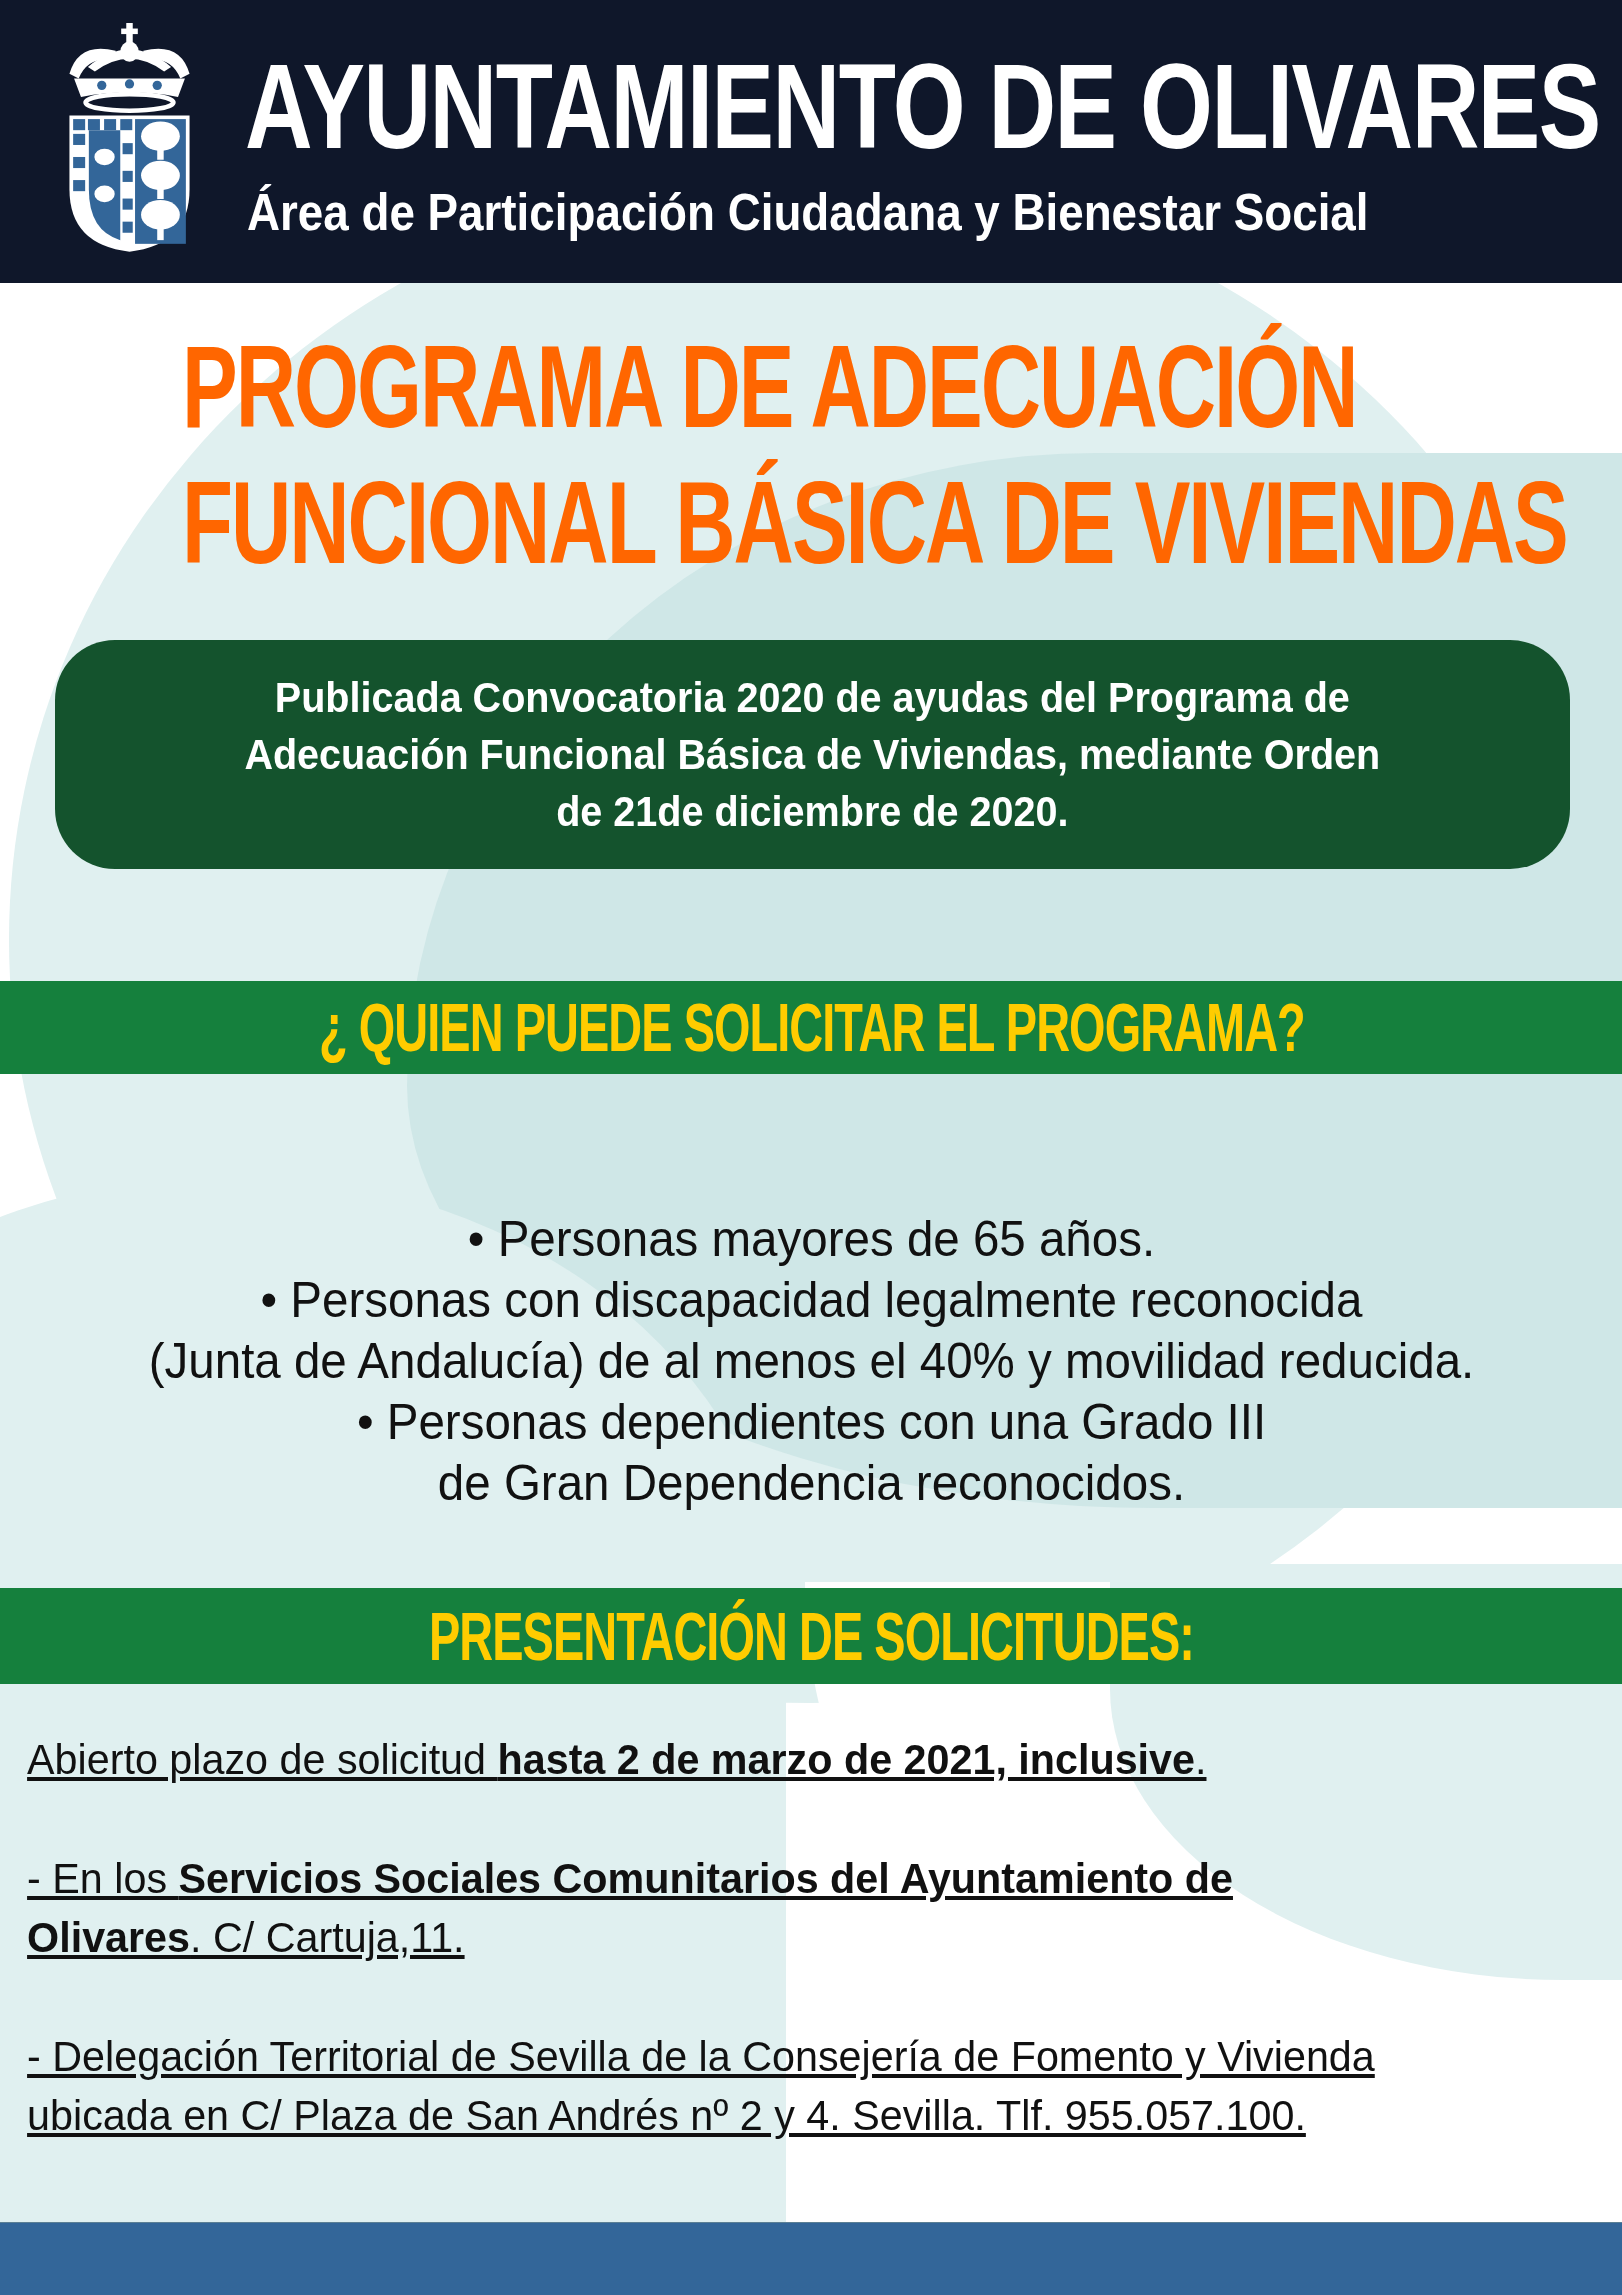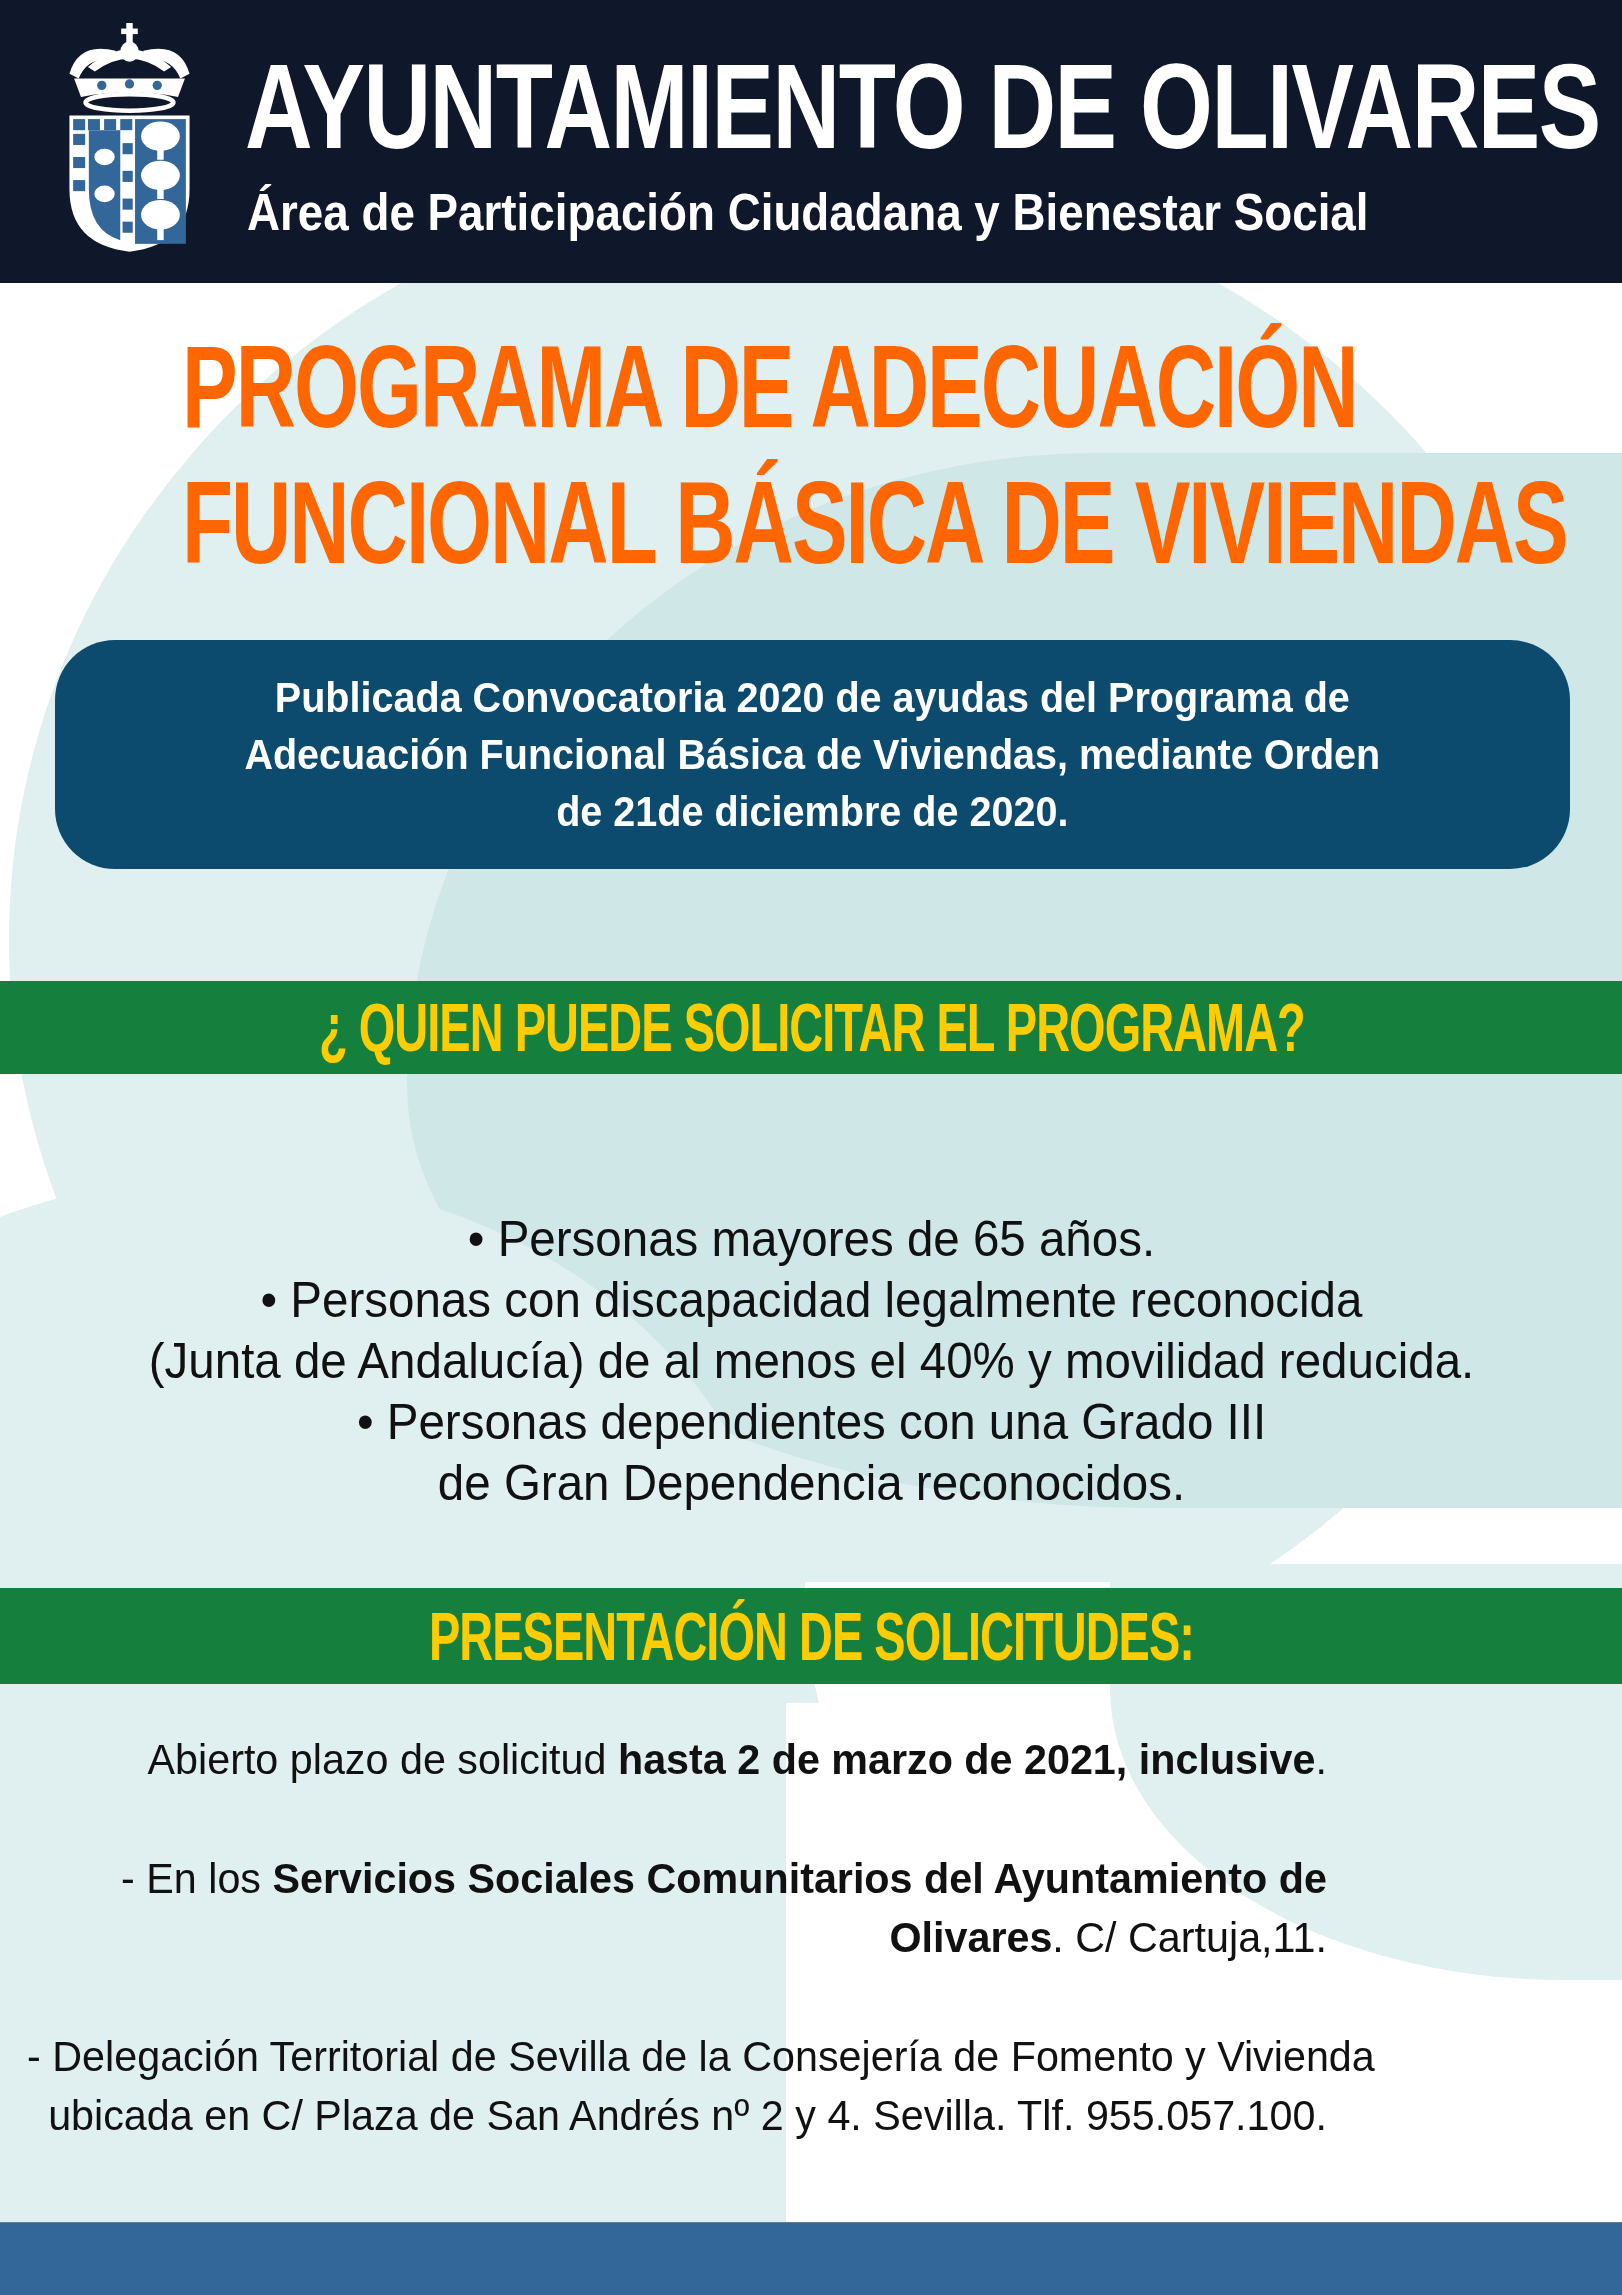--- a/index.html
+++ b/index.html
@@ -64,21 +64,21 @@
       position: absolute; left: 0; top: 319px; width: 1300px;
       text-align: center; color: #ff6600; font-weight: bold;
     }
     .main-title div {
       font-size: 116px; line-height: 136px; letter-spacing: -2.8px;
       transform: scaleX(0.72); white-space: nowrap;
     }
 
     .callout {
       position: absolute; left: 55px; top: 640px; width: 1515px; height: 229px;
-      background: #0c4a6e; border-radius: 60px;
+      background: #14532d; border-radius: 60px;
       display: flex; align-items: center; justify-content: center;
     }
     .callout-text {
       color: #ffffff; font-weight: bold; text-align: center;
       font-size: 43px; line-height: 57px;
       transform: scaleX(0.92);
       white-space: pre-line;
     }
 
     .band {
@@ -97,21 +97,21 @@
       position: absolute; left: 0; top: 1209px; width: 1623px;
       text-align: center; color: #111111;
     }
     .eligibility div {
       font-size: 50px; line-height: 61px; white-space: nowrap;
       transform: scaleX(0.95);
     }
 
     .submission {
       position: absolute; left: 0; top: 1730px; width: 1354px;
-      text-align: right; color: #111111;
+      text-align: left; color: #111111; text-decoration: underline;
     }
     .submission p {
       margin: 0; font-size: 43px; line-height: 59px;
       transform: scaleX(0.96); white-space: nowrap;
     }
     .submission b { font-weight: bold; }
     .gap-1 { height: 60px; }
     .gap-2 { height: 60px; }
 
     .footer {

